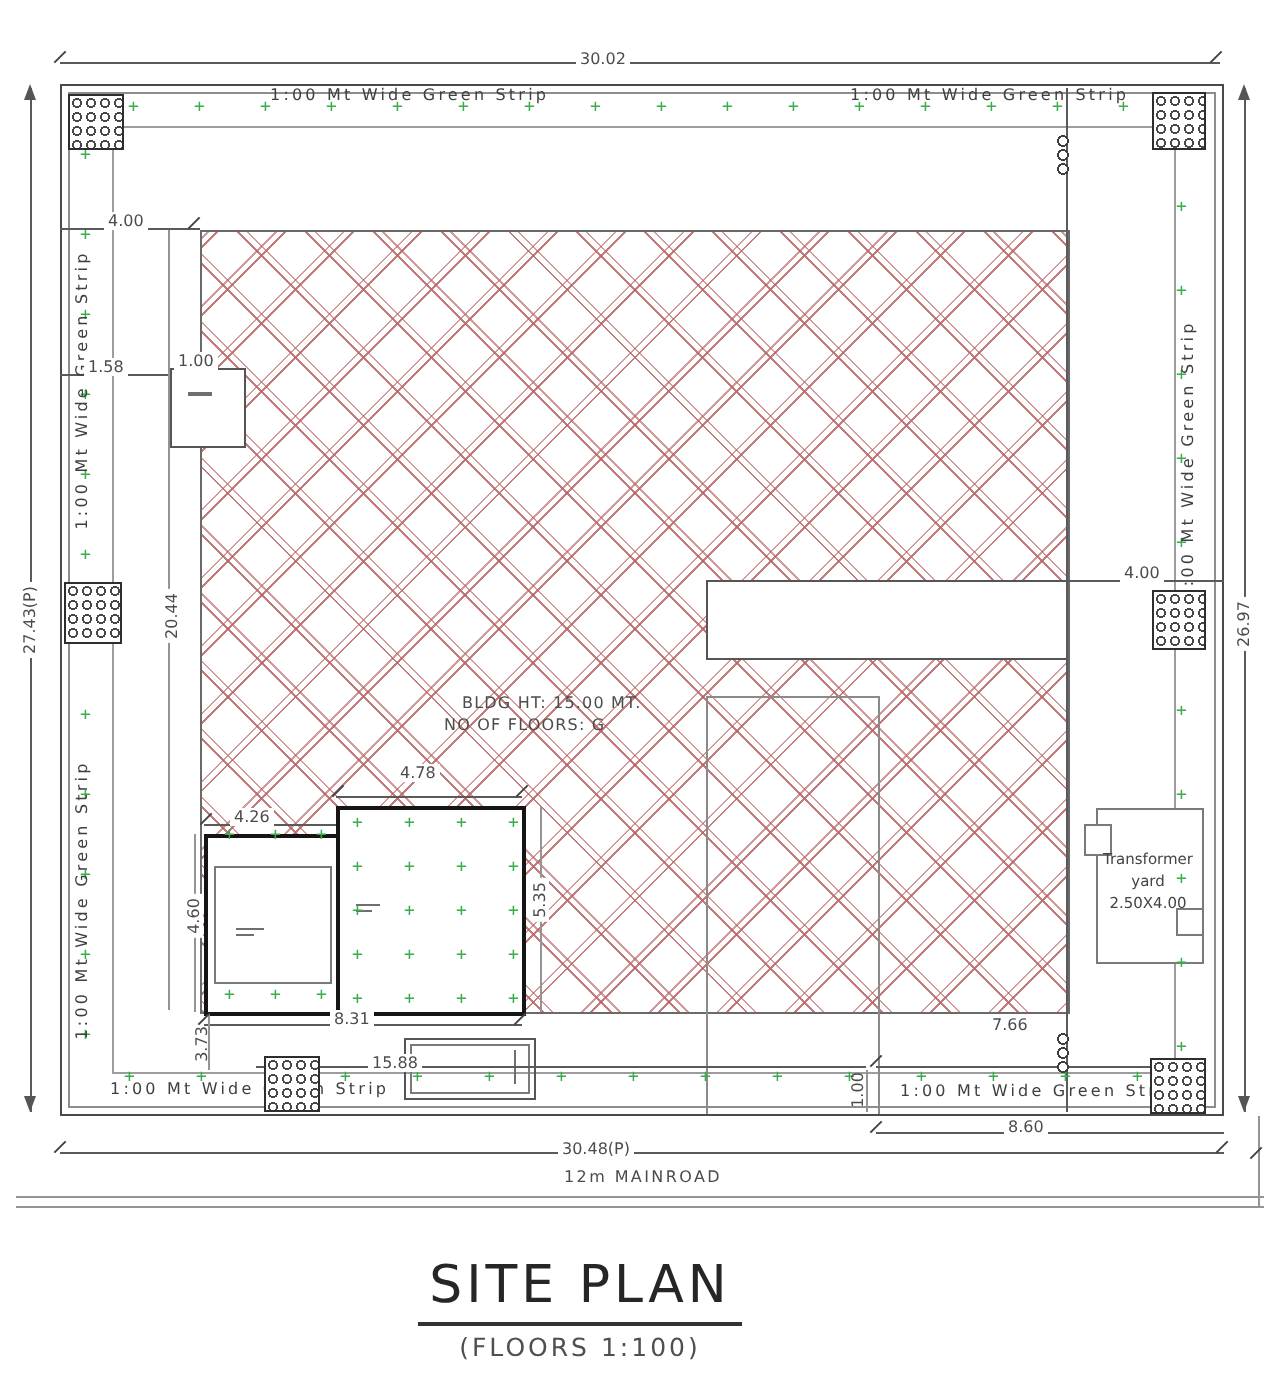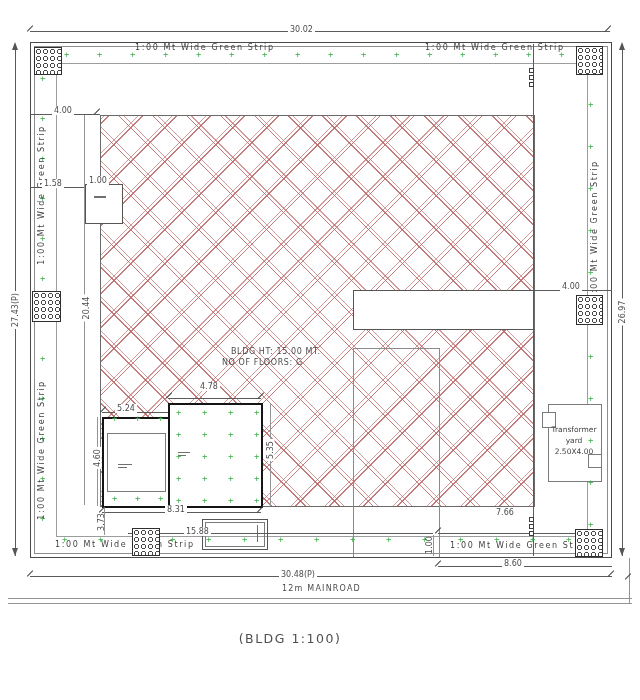--- a/index.html
+++ b/index.html
@@ -132,21 +132,21 @@
   <div class="dim" style="left:87px;top:176px">1.00</div>
 
   <div class="line gline" style="left:84px;top:115px;width:1px;height:390px"></div>
   <div class="dim vdim" style="left:86px;top:308px">20.44</div>
 
   <div class="line" style="left:534px;top:290px;width:78px;height:1px"></div>
   <div class="dim" style="left:560px;top:282px">4.00</div>
 
   <div class="line" style="left:102px;top:412px;width:66px;height:1px"></div>
   <div class="tick" style="left:99px;top:409px"></div>
-  <div class="dim" style="left:115px;top:404px">5.24</div>
+  <div class="dim" style="left:115px;top:404px">4.26</div>
 
   <div class="line" style="left:168px;top:398px;width:93px;height:1px"></div>
   <div class="tick" style="left:165px;top:395px"></div>
   <div class="tick" style="left:257px;top:395px"></div>
   <div class="dim" style="left:198px;top:382px">4.78</div>
 
   <div class="line gline" style="left:97px;top:417px;width:1px;height:89px"></div>
   <div class="dim vdim" style="left:97px;top:458px">4.60</div>
 
   <div class="line gline" style="left:270px;top:403px;width:1px;height:103px"></div>
@@ -179,21 +179,22 @@
   <div class="strip-label" style="left:55px;top:540px">1:00 Mt Wide Green Strip</div>
   <div class="strip-label" style="left:450px;top:541px">1:00 Mt Wide Green Strip</div>
   <div class="strip-label vstrip" style="left:41px;top:195px">1:00 Mt Wide Green Strip</div>
   <div class="strip-label vstrip" style="left:41px;top:450px">1:00 Mt Wide Green Strip</div>
   <div class="strip-label vstrip" style="left:594px;top:230px">1:00 Mt Wide Green Strip</div>
 
   <div class="bldg-note" style="left:231px;top:346px">BLDG HT: 15.00 MT.</div>
   <div class="bldg-note" style="left:222px;top:357px">NO OF FLOORS: G</div>
 
   <div class="title-wrap">
-    <div class="title-scale">(BLDG 1:100)</div>
+    <div class="title-main">SITE PLAN</div>
+    <div class="title-scale">(FLOORS 1:100)</div>
   </div>
 
 <span class="plus" style="left: 64px; top: 50px;">+</span>
     <span class="plus" style="left: 97px; top: 50px;">+</span>
     <span class="plus" style="left: 130px; top: 50px;">+</span>
     <span class="plus" style="left: 163px; top: 50px;">+</span>
     <span class="plus" style="left: 196px; top: 50px;">+</span>
     <span class="plus" style="left: 229px; top: 50px;">+</span>
     <span class="plus" style="left: 262px; top: 50px;">+</span>
     <span class="plus" style="left: 295px; top: 50px;">+</span>

